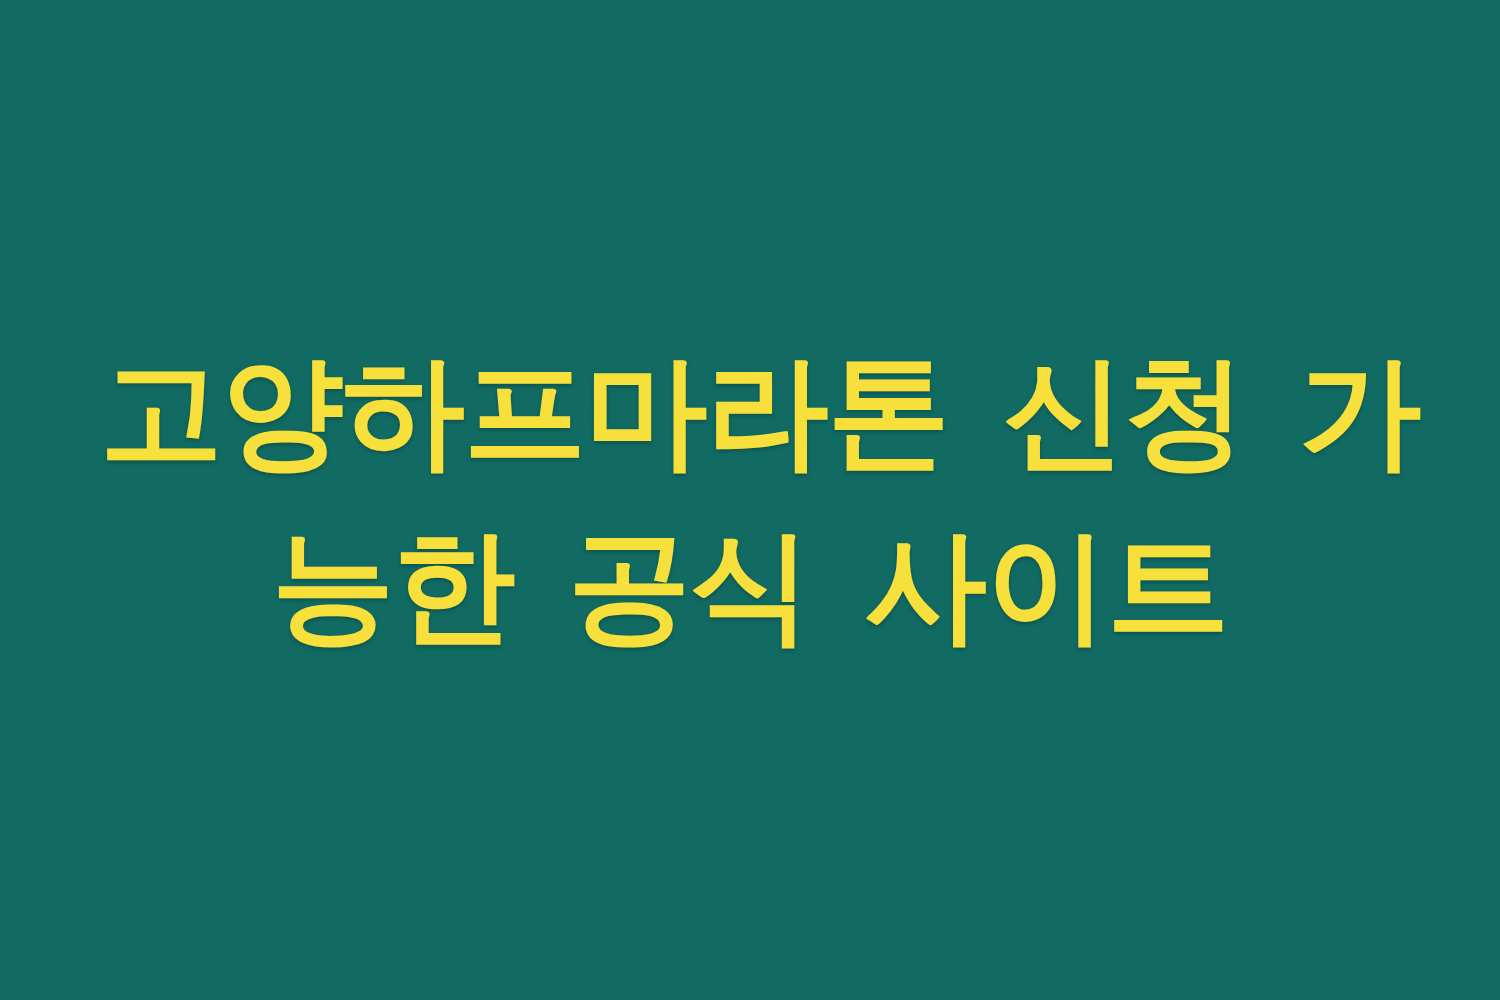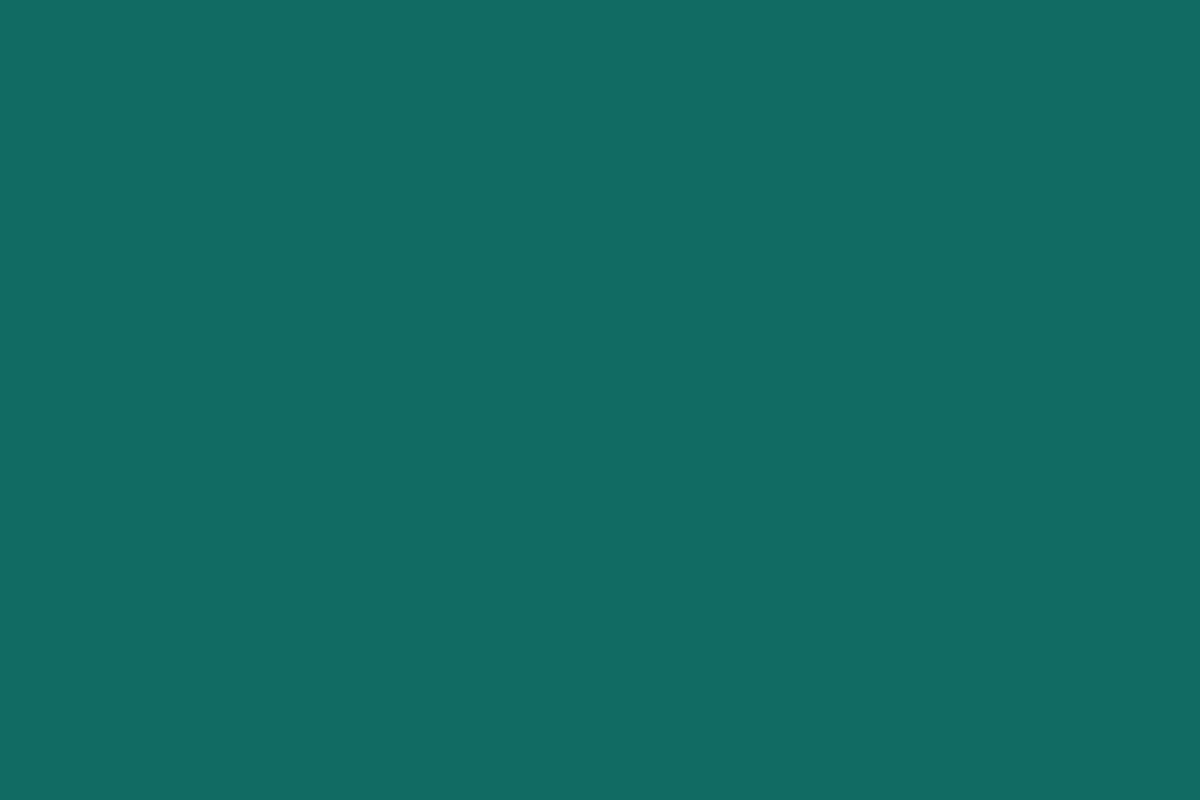--- a/index.html
+++ b/index.html
@@ -40,14 +40,16 @@
   .headline .line {
     display: block;
     white-space: nowrap;
   }
 </style>
 </head>
 <body>
 
 <div class="banner">
   <h1 class="headline">
+    <span class="line">고양하프마라톤 신청 가</span>
+    <span class="line">능한 공식 사이트</span>
   </h1>
 </div>
 
 </body></html>

